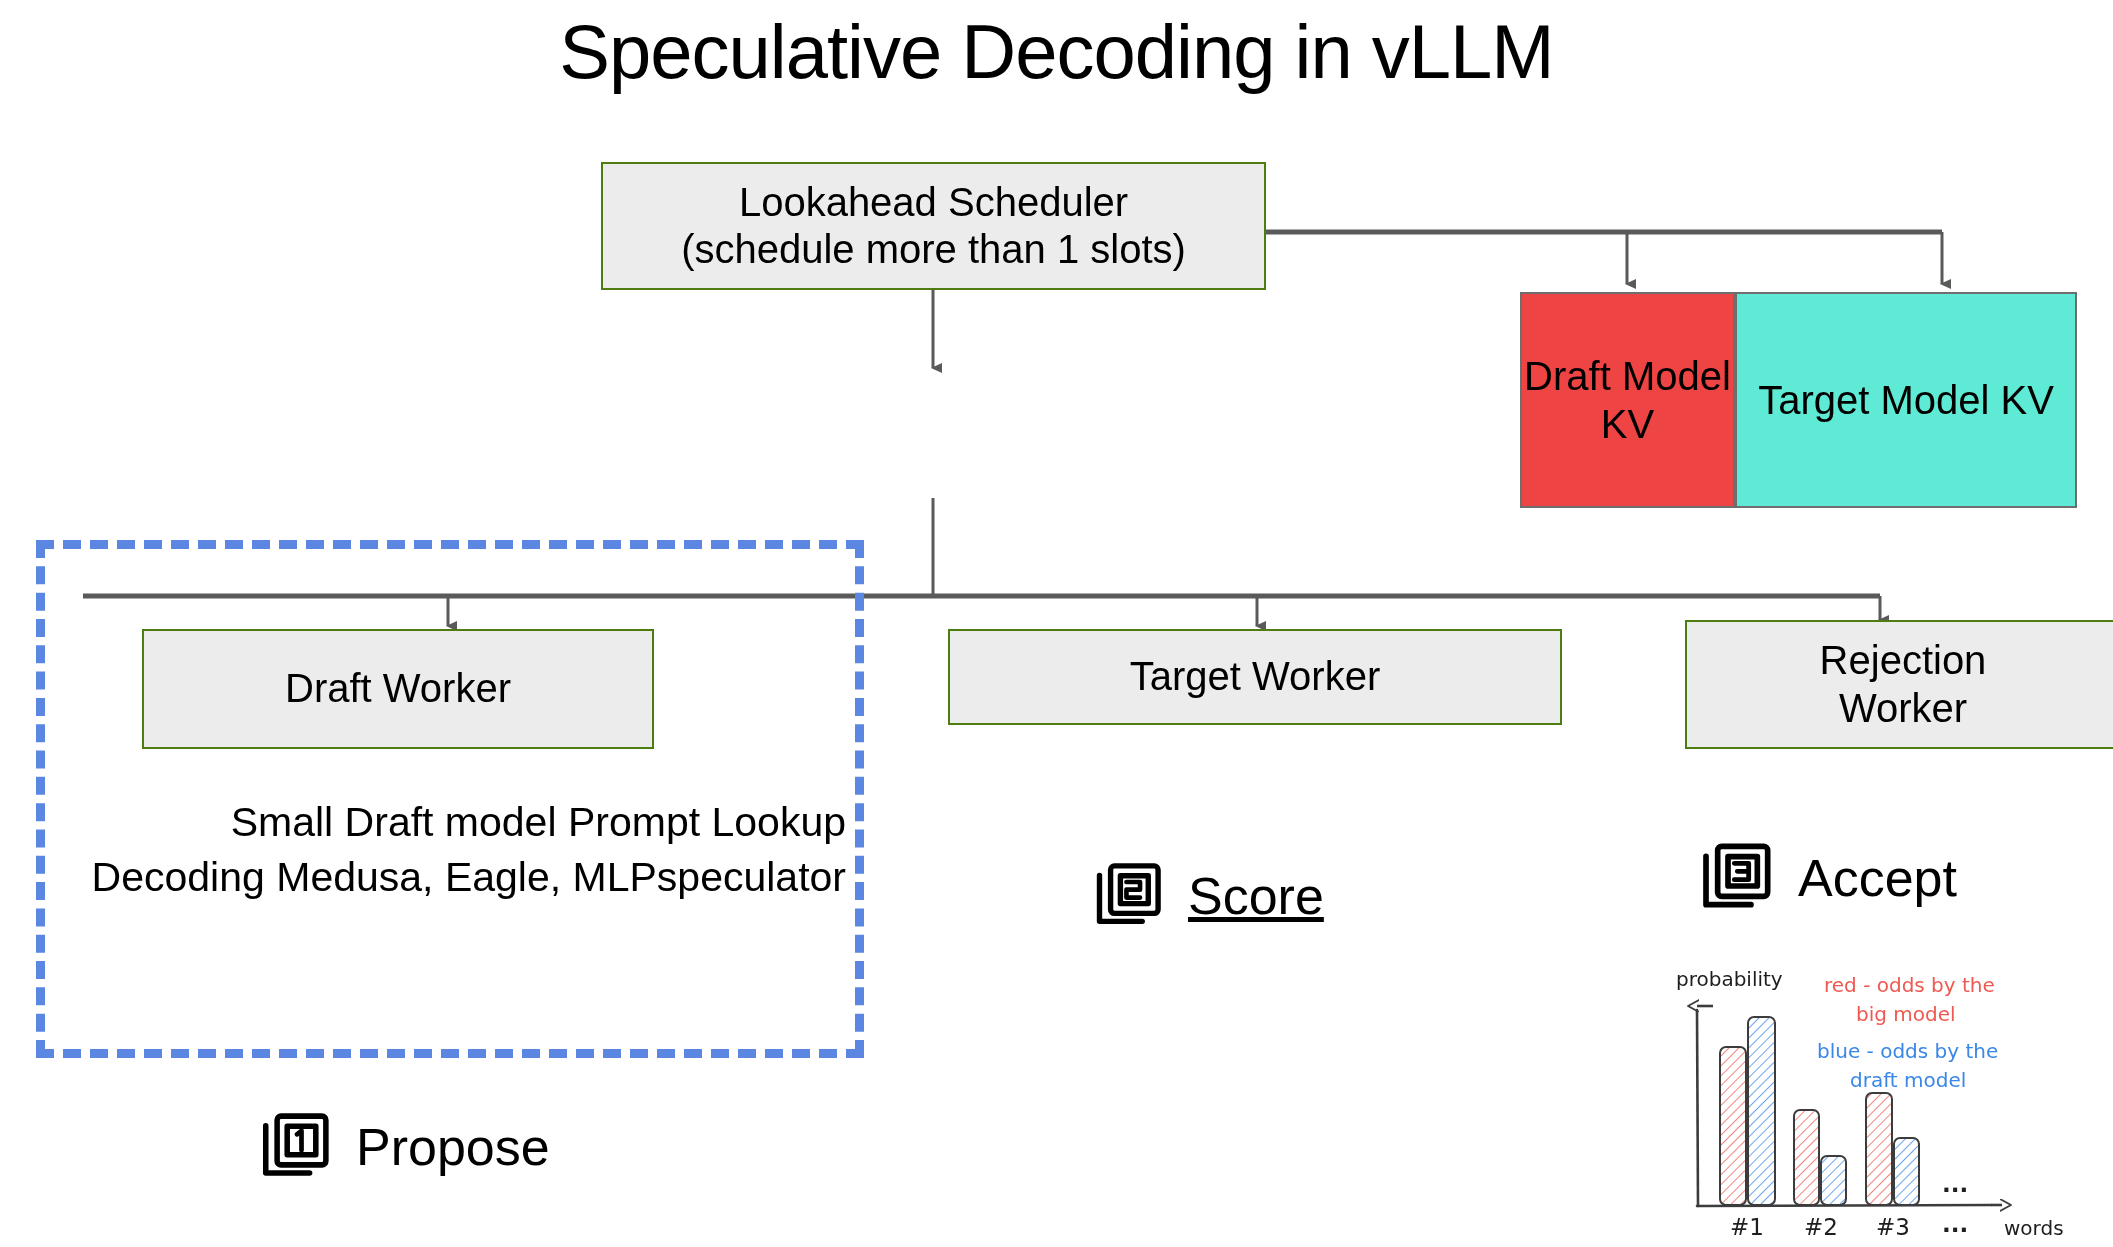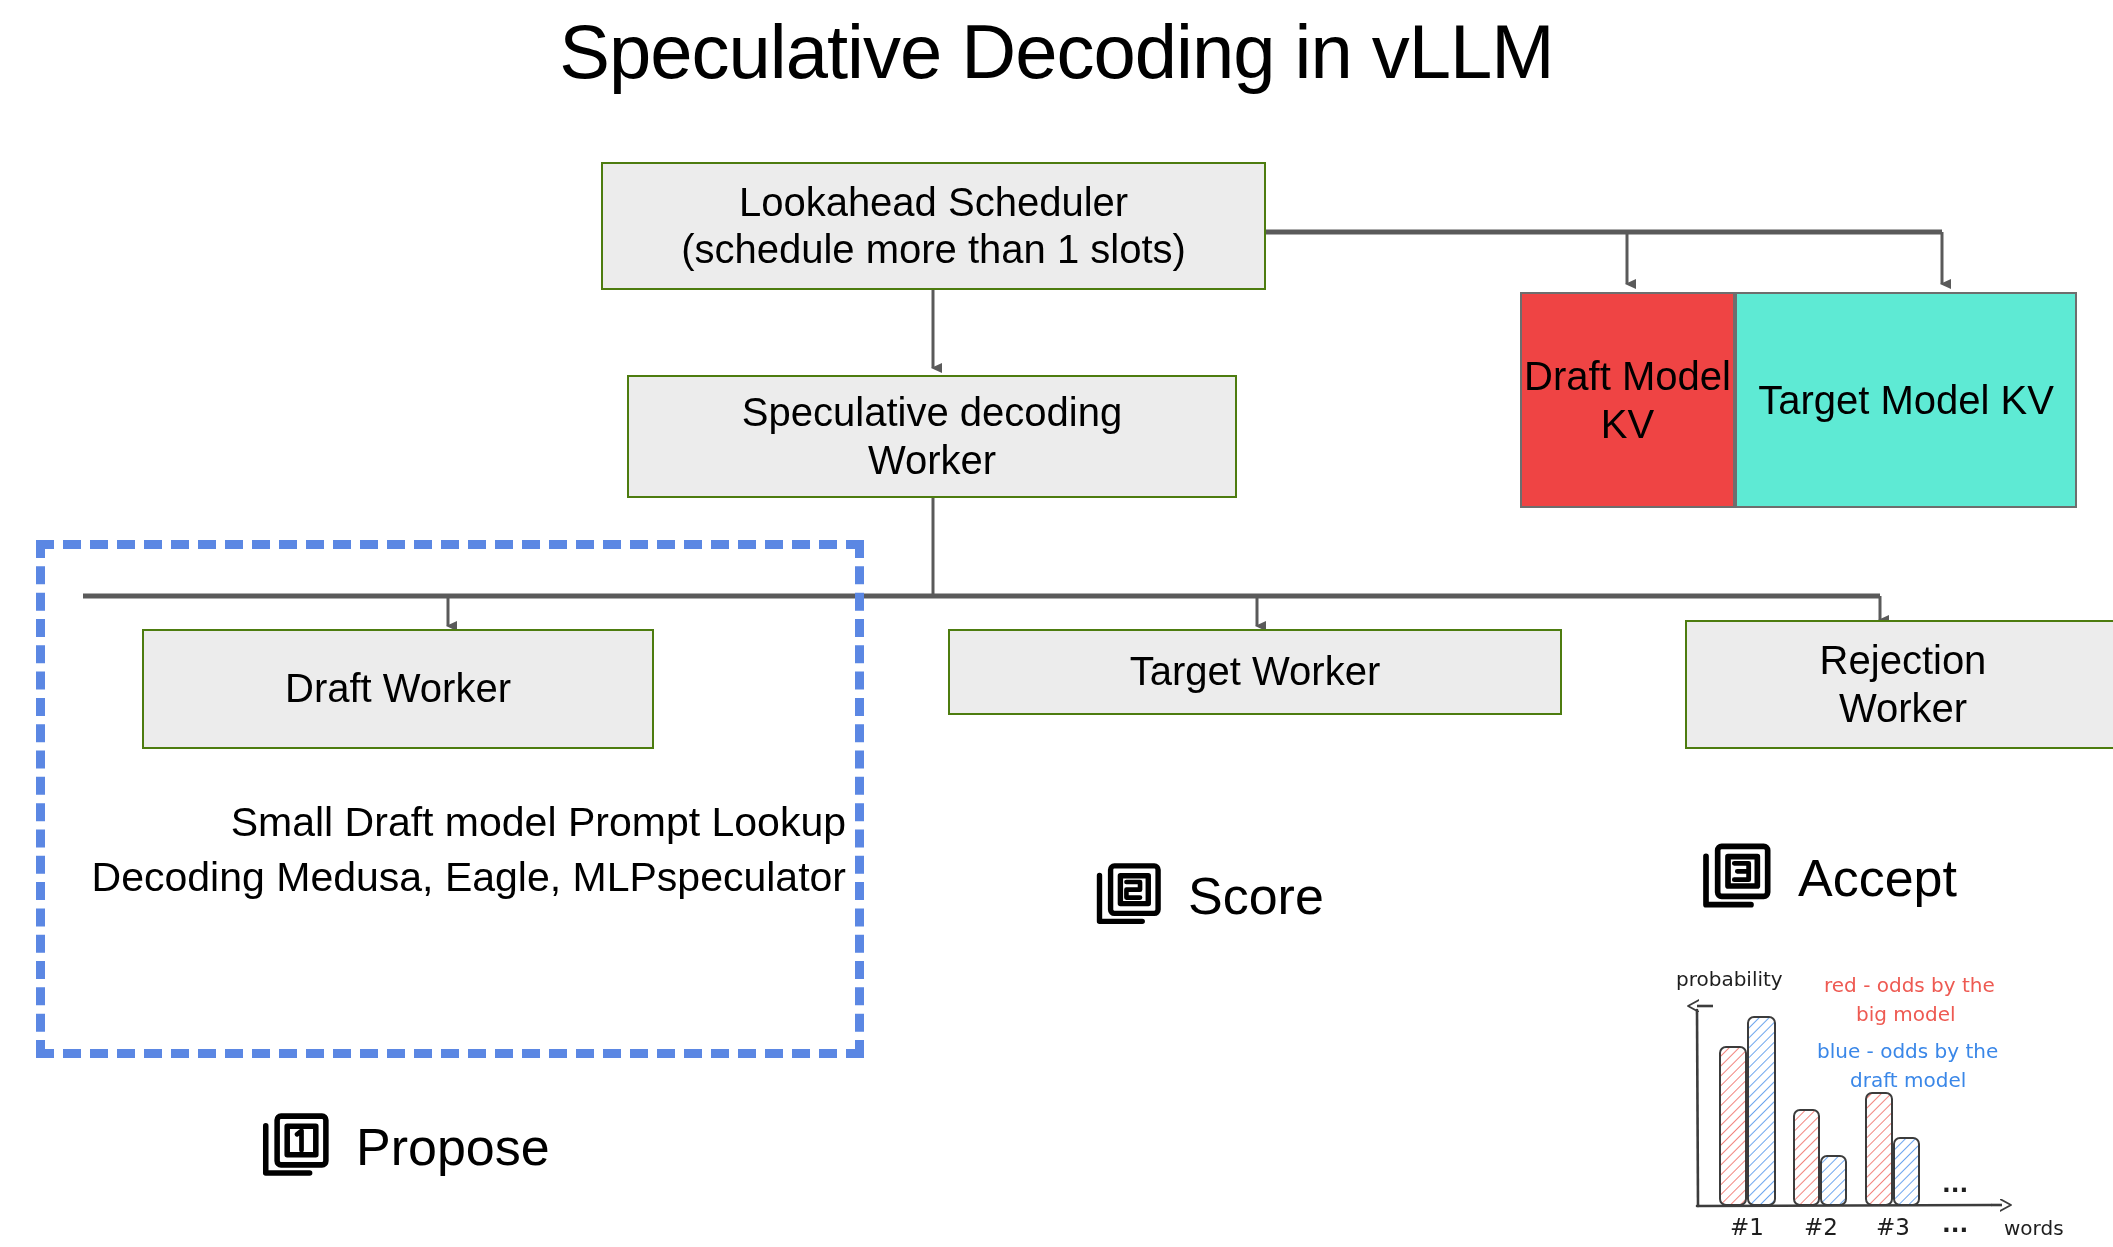--- a/index.html
+++ b/index.html
@@ -75,32 +75,26 @@
 
   <div class="dashed-region" style="left:36px;top:540px;width:828px;height:518px;"></div>
 
   <div class="node" style="left:601px;top:162px;width:665px;height:128px;">
     <div>
       <span class="ln">Lookahead Scheduler</span>
       <span class="ln">(schedule more than 1 slots)</span>
     </div>
   </div>
 
-  <div class="node" style="left:627px;top:375px;width:610px;height:123px;">
-    <div>
-      <span class="ln">Speculative decoding</span>
-      <span class="ln">Worker</span>
-    </div>
-  </div>
 
   <div class="node" style="left:142px;top:629px;width:512px;height:120px;">
     <span class="ln">Draft Worker</span>
   </div>
 
-  <div class="node" style="left:948px;top:629px;width:614px;height:86px;">
+  <div class="node" style="left:948px;top:629px;width:614px;height:96px;">
     <span class="ln">Target Worker</span>
   </div>
 
   <div class="node" style="left:1641px;top:620px;width:436px;height:129px;margin-left:44px;">
     <div>
       <span class="ln">Rejection</span>
       <span class="ln">Worker</span>
     </div>
   </div>
 
@@ -128,21 +122,21 @@
   <div class="step" style="left:256px;top:1108px;">
     <svg class="num-icon" width="78" height="78" viewBox="0 0 24 24" fill="none" stroke="#000" stroke-width="1.7" stroke-linecap="round" stroke-linejoin="round">
       <path d="M3 5.5 V20 H16.5"></path>
       <rect x="6.5" y="2.5" width="15" height="15" rx="1.2"></rect>
       <rect x="9.6" y="5.6" width="8.8" height="8.8"></rect>
       <path d="M12.6 8.1 L14 7 V13" stroke-width="1.45"></path>
     </svg>
     <span class="step-label">Propose</span>
   </div>
 
-  <div class="step" style="left:1090px;top:858px;">
+  <div class="step" style="left:1090px;top:858px;text-decoration:underline;">
     <svg class="num-icon" width="76" height="76" viewBox="0 0 24 24" fill="none" stroke="#000" stroke-width="1.7" stroke-linecap="round" stroke-linejoin="round">
       <path d="M3 5.5 V20 H16.5"></path>
       <rect x="6.5" y="2.5" width="15" height="15" rx="1.2"></rect>
       <rect x="9.6" y="5.6" width="8.8" height="8.8"></rect>
       <path d="M11.5 7.6 H15.8 V10 H11.5 V12.5 H15.8" stroke-width="1.45"></path>
     </svg>
     <span class="step-label">Score</span>
   </div>
 
   <div class="step" style="left:1696px;top:838px;">

